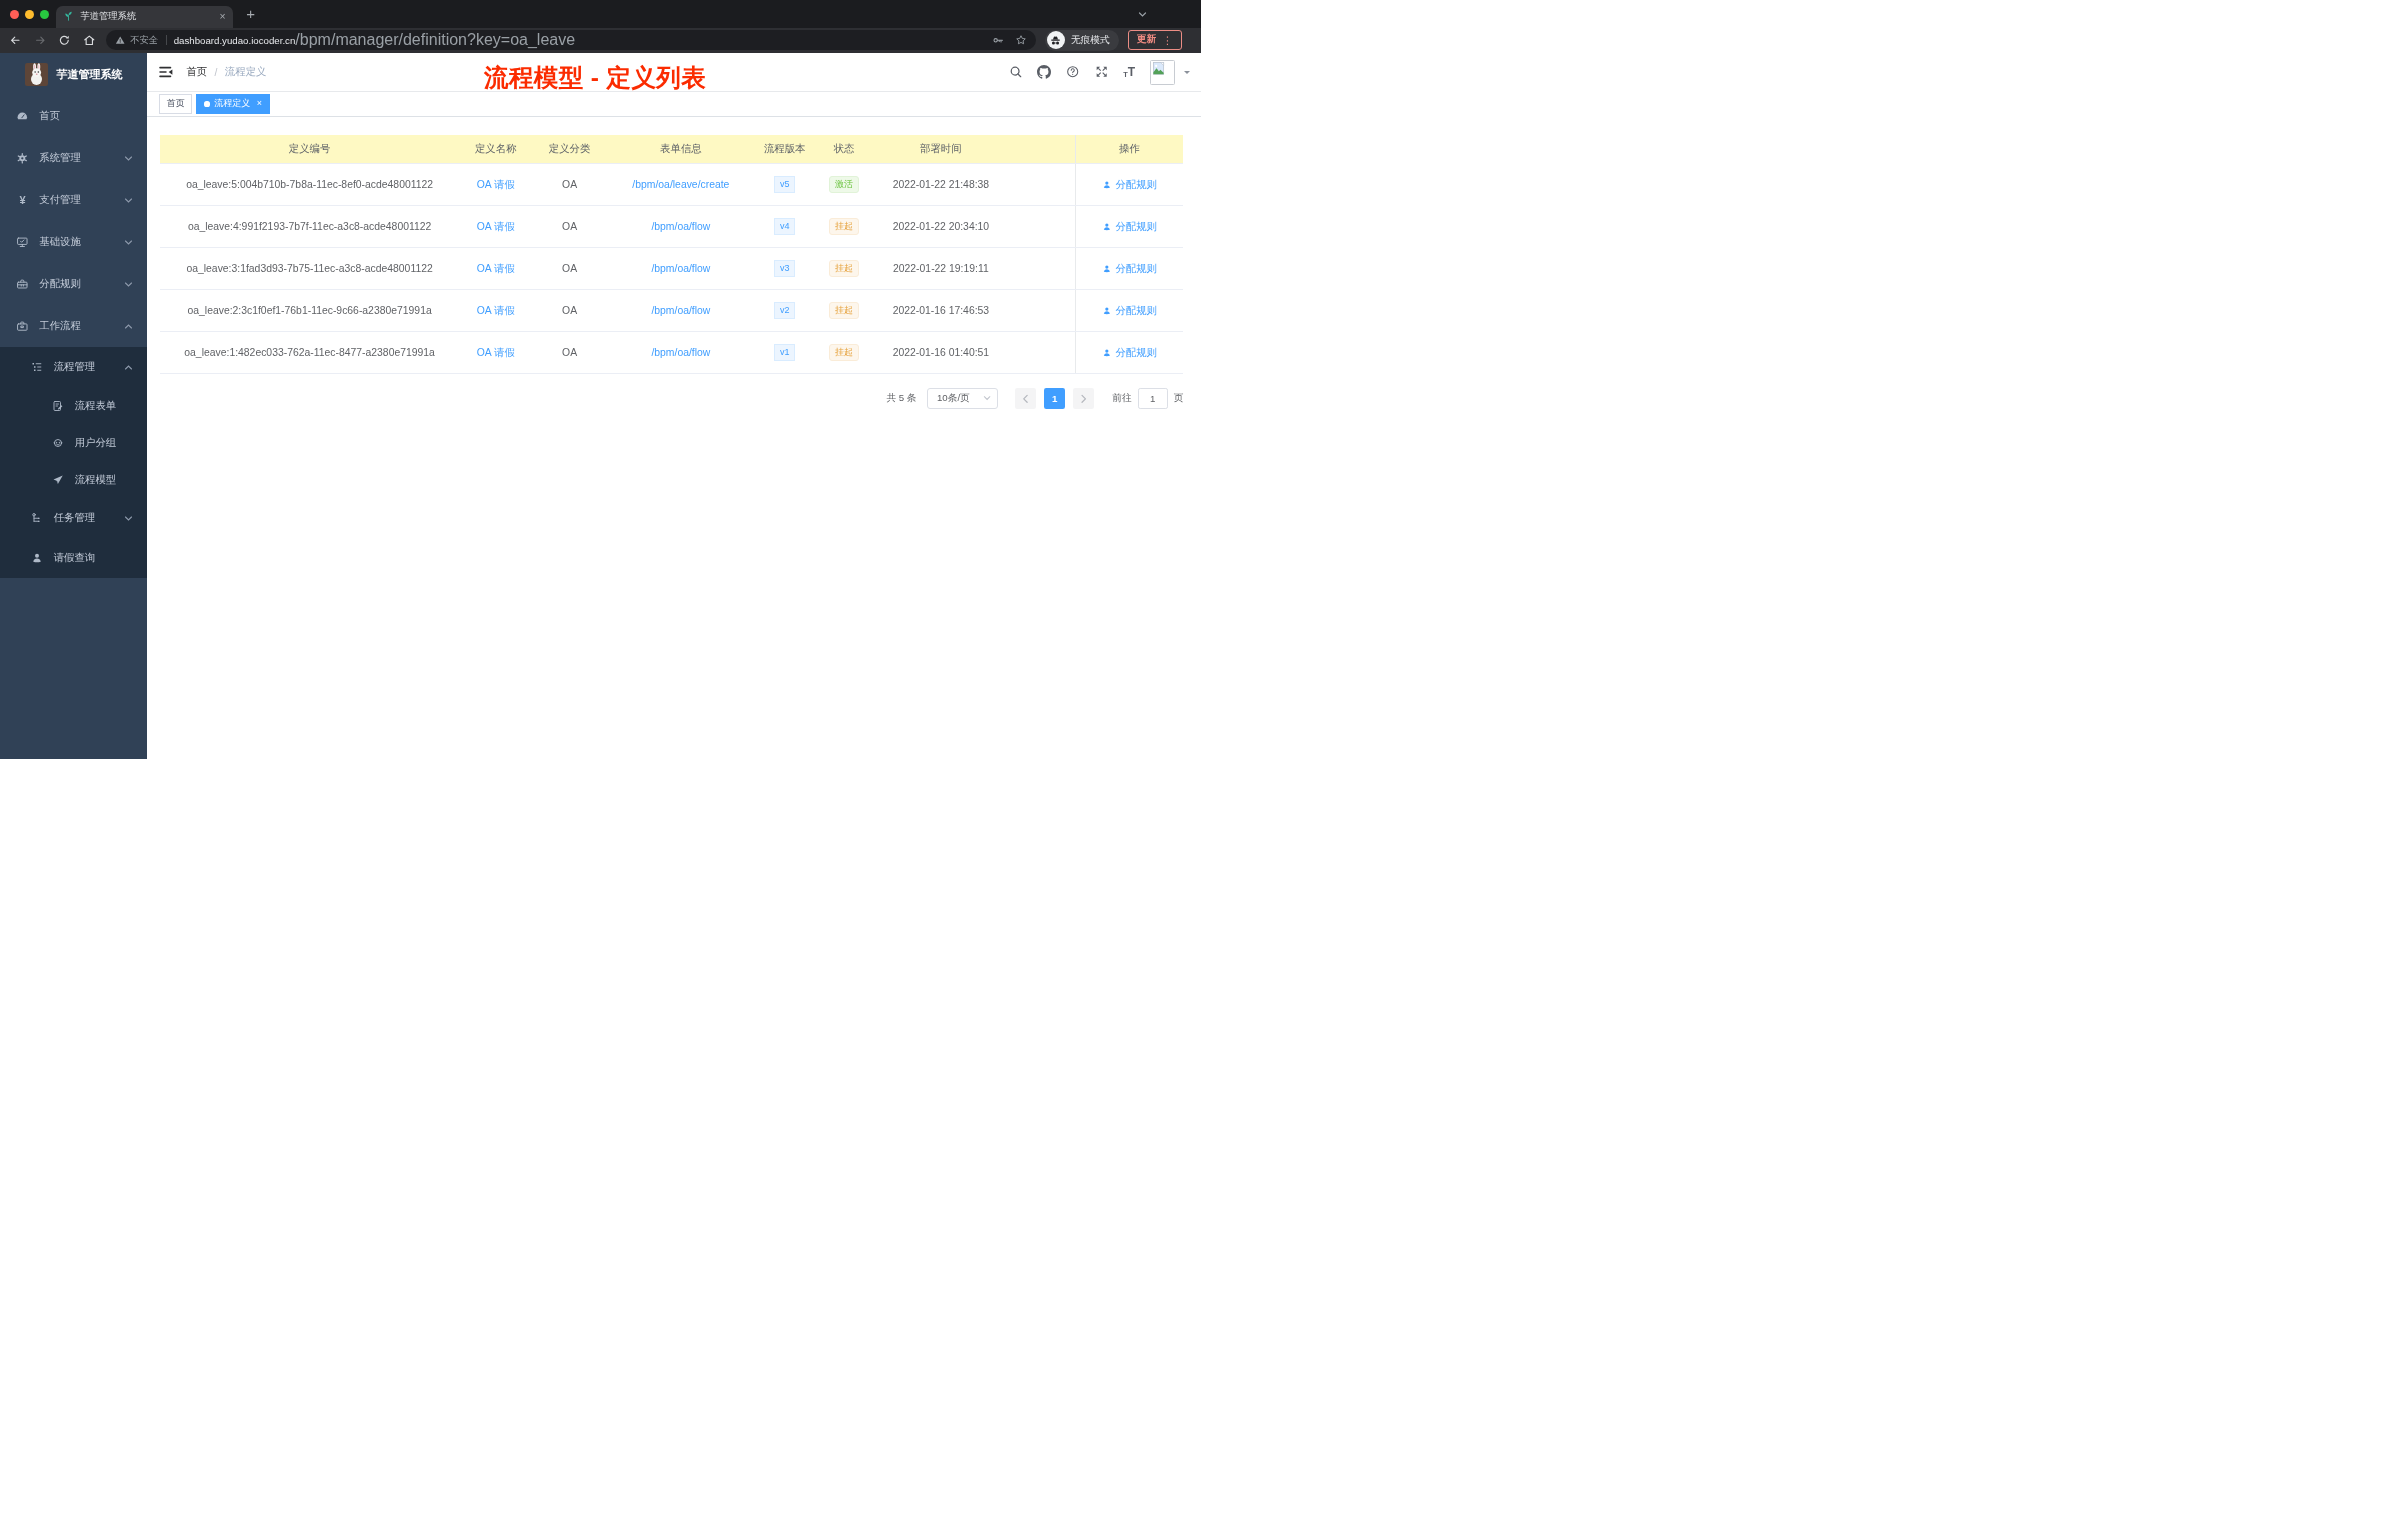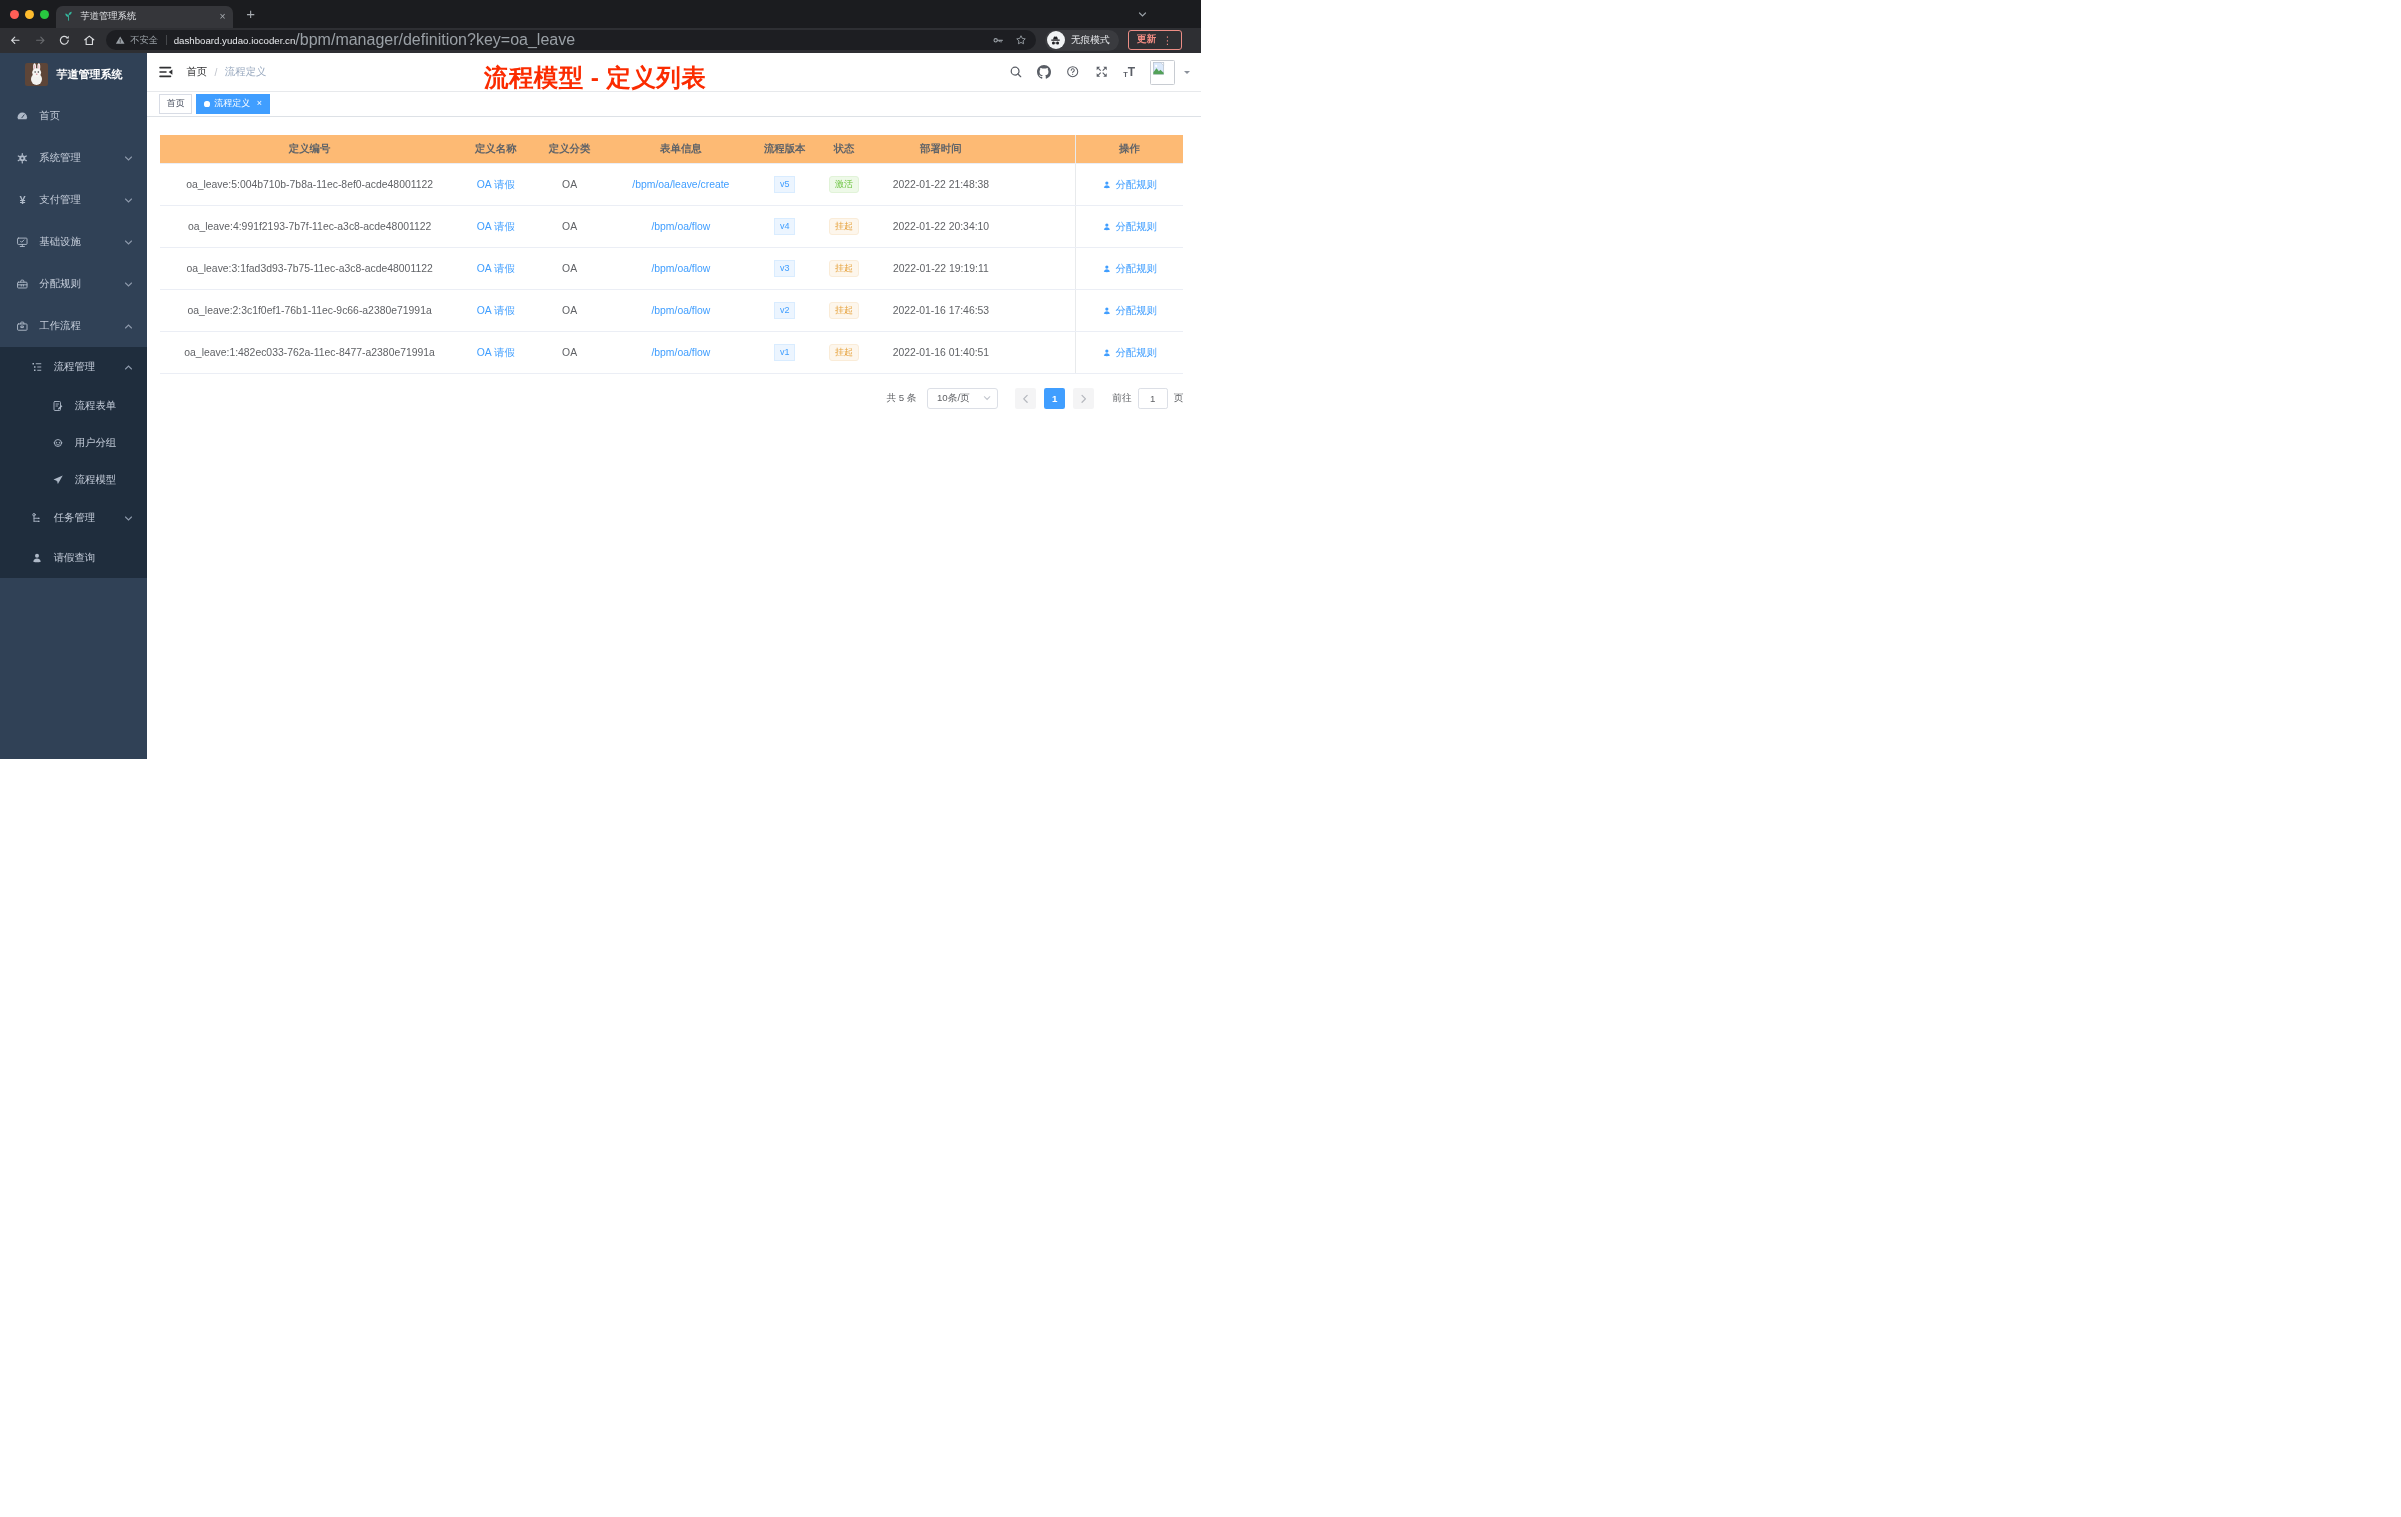--- a/index.html
+++ b/index.html
@@ -66,21 +66,21 @@
 .tagsbar{position:absolute;left:147px;top:92px;width:1054px;height:25px;background:#fff;border-bottom:0.7px solid #dde1e6;display:flex;align-items:center;padding-left:12px;gap:3.7px}
 .tag{height:19.3px;display:flex;align-items:center;padding:0 6.7px;border:0.7px solid #d8dce5;background:#fff;color:#495060;font-size:9px;cursor:pointer}
 .tag.active{background:#409eff;border-color:#409eff;color:#fff;gap:4.5px;padding:0 7.4px}
 .tag-dot{width:5.2px;height:5.2px;border-radius:50%;background:#fff}
 .tag-close{font-size:9px;margin-left:2.2px;line-height:1}
 
 
 .content{position:absolute;left:147px;top:117px;width:1054px;height:642px;background:#fff;padding:18px 17px 0 13.4px}
 .table{width:1023px;font-size:10.4px;color:#606266}
 .trow{display:flex;border-bottom:0.7px solid #ebeef5;background:#fff}
-.trow.head{background:#fdba74;height:29px;font-weight:bold;color:#5f6368}
+.trow.head{background:#fef9c3;height:29px;font-weight:normal;color:#5f6368}
 .trow.body{height:42px}
 .td{display:flex;align-items:center;justify-content:center;text-align:center}
 .c1{width:299px}.c2{width:74px}.c3{width:74px}.c4{width:149px}.c5{width:59px}.c6{width:60px}.c7{width:134px}.c8{width:67px}
 .c9{width:109px;border-left:0.7px solid #e8eaec}
 .lnk{color:#409eff;cursor:pointer}
 .vtag{background:#ecf5ff;border:0.7px solid #d9ecff;color:#409eff;font-size:9px;padding:3px 4.5px;border-radius:0;line-height:1}
 .stag{font-size:9px;padding:3px 5.2px;border-radius:3px;line-height:1}
 .stag.ok{background:#eef9e8;border:0.7px solid #e1f3d8;color:#67c23a}
 .stag.warn{background:#fdf6ec;border:0.7px solid #faecd8;color:#e6a23c}
 .op{color:#409eff;display:flex;align-items:center;gap:3.7px;cursor:pointer}

